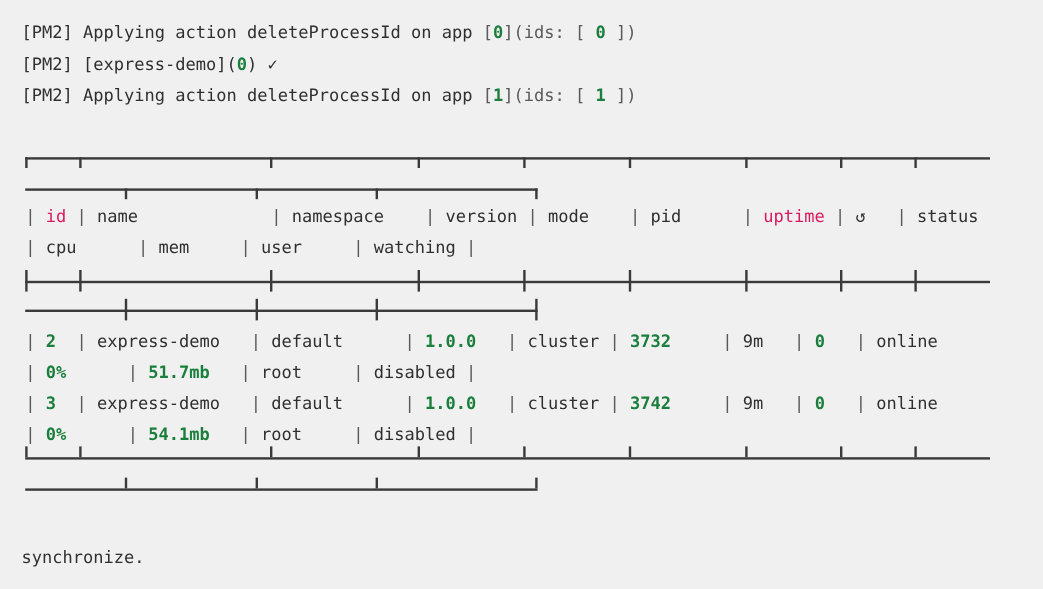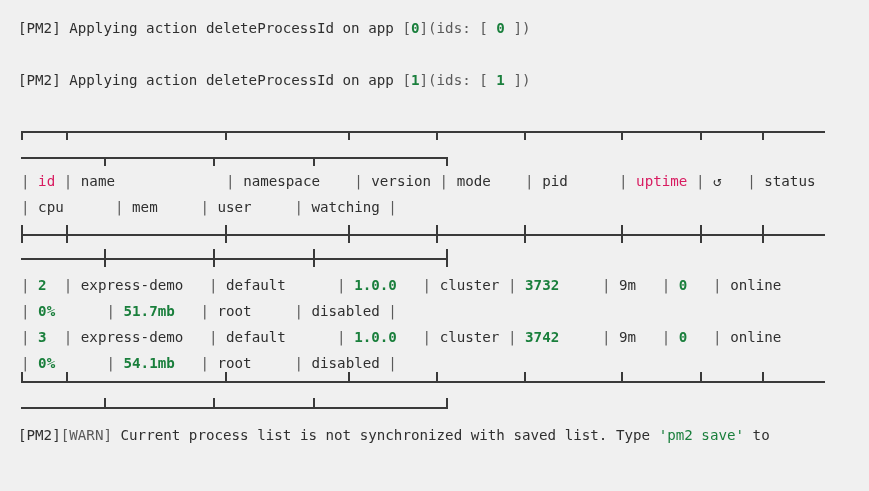--- a/index.html
+++ b/index.html
@@ -58,20 +58,21 @@
     border-left: 2px solid #3a3a3a;
   }
 </style>
 </head>
 <body style="background: rgb(240, 240, 240); color: rgb(47, 47, 47);">
 
 <div id="terminal">
 
   <div class="line log-line" style="top:15px;"><span class="plain">[PM2] </span><span class="plain">Applying action deleteProcessId on app </span><span class="dim" style="color: rgb(90, 90, 90);">[</span><span class="green" style="color: rgb(26, 127, 60);">0</span><span class="dim" style="color: rgb(90, 90, 90);">](ids: [ </span><span class="green" style="color: rgb(26, 127, 60);">0</span><span class="dim" style="color: rgb(90, 90, 90);"> ])</span></div>
 
+  <div class="line log-line" style="top:41px;"><span class="plain">[PM2] </span><span class="plain">[express-demo](</span><span class="green" style="color: rgb(26, 127, 60);">0</span><span class="plain">) </span><span class="check">✓</span></div>
 
   <div class="line log-line" style="top:67px;"><span class="plain">[PM2] </span><span class="plain">Applying action deleteProcessId on app </span><span class="dim" style="color: rgb(90, 90, 90);">[</span><span class="green" style="color: rgb(26, 127, 60);">1</span><span class="dim" style="color: rgb(90, 90, 90);">](ids: [ </span><span class="green" style="color: rgb(26, 127, 60);">1</span><span class="dim" style="color: rgb(90, 90, 90);"> ])</span></div>
 
 
   <div class="rule" style="left: 21px; top: 131px; width: 804px; border-top-color: rgb(58, 58, 58);"></div>
   <div class="tick" style="left: 21px; top: 131px; height: 9px; border-left-color: rgb(58, 58, 58);"></div>
   <div class="tick" style="left: 66px; top: 131px; height: 9px; border-left-color: rgb(58, 58, 58);"></div>
   <div class="tick" style="left: 225px; top: 131px; height: 9px; border-left-color: rgb(58, 58, 58);"></div>
   <div class="tick" style="left: 348px; top: 131px; height: 9px; border-left-color: rgb(58, 58, 58);"></div>
   <div class="tick" style="left: 436px; top: 131px; height: 9px; border-left-color: rgb(58, 58, 58);"></div>
@@ -125,16 +126,16 @@
   <div class="tick" style="left: 621px; top: 372px; height: 9px; border-left-color: rgb(58, 58, 58);"></div>
   <div class="tick" style="left: 700px; top: 372px; height: 9px; border-left-color: rgb(58, 58, 58);"></div>
   <div class="tick" style="left: 762px; top: 372px; height: 9px; border-left-color: rgb(58, 58, 58);"></div>
 
   <div class="rule" style="left: 21px; top: 407px; width: 427px; border-top-color: rgb(58, 58, 58);"></div>
   <div class="tick" style="left: 104px; top: 398px; height: 9px; border-left-color: rgb(58, 58, 58);"></div>
   <div class="tick" style="left: 213px; top: 398px; height: 9px; border-left-color: rgb(58, 58, 58);"></div>
   <div class="tick" style="left: 313px; top: 398px; height: 9px; border-left-color: rgb(58, 58, 58);"></div>
   <div class="tick" style="left: 446px; top: 398px; height: 9px; border-left-color: rgb(58, 58, 58);"></div>
 
-  <div class="line" style="top:422px;"><span class="plain">[PM2]</span><span class="dim" style="color: rgb(90, 90, 90);">[WARN]</span><span class="plain"> Current process list is not synchronized with saved list. Type </span><span class="green-n" style="color: rgb(26, 127, 60);">'pm2 save'</span><span class="plain"> to</span></div>
 
+  <div class="line" style="top:452px;"><span class="plain">synchronize.</span></div>
 
 </div>
 
 </body></html>

